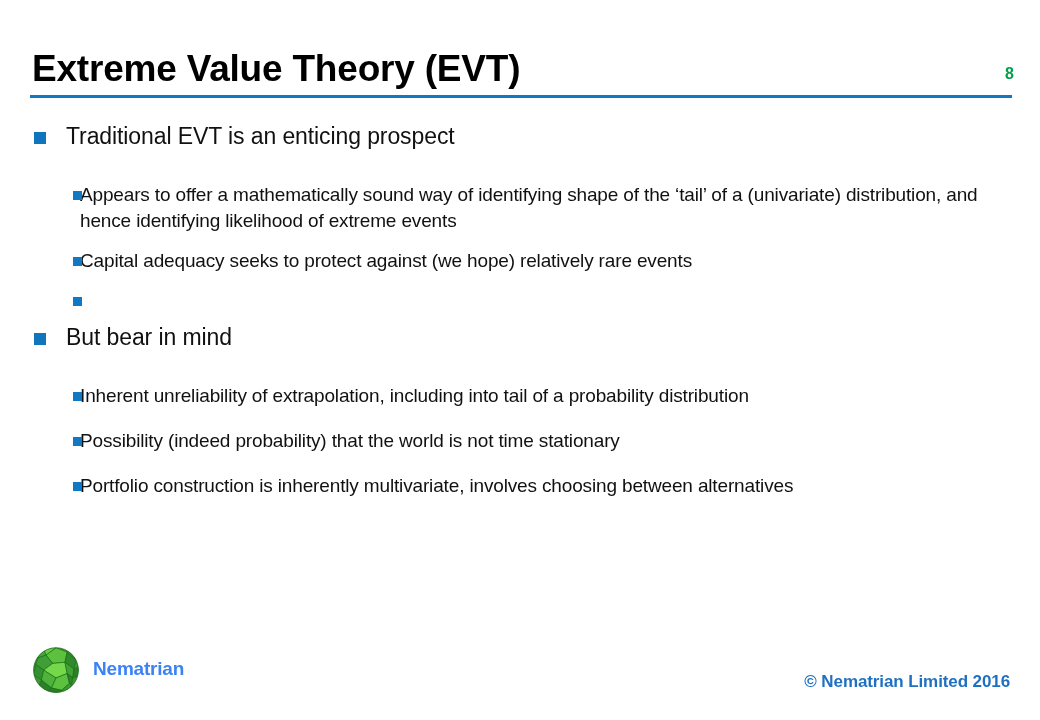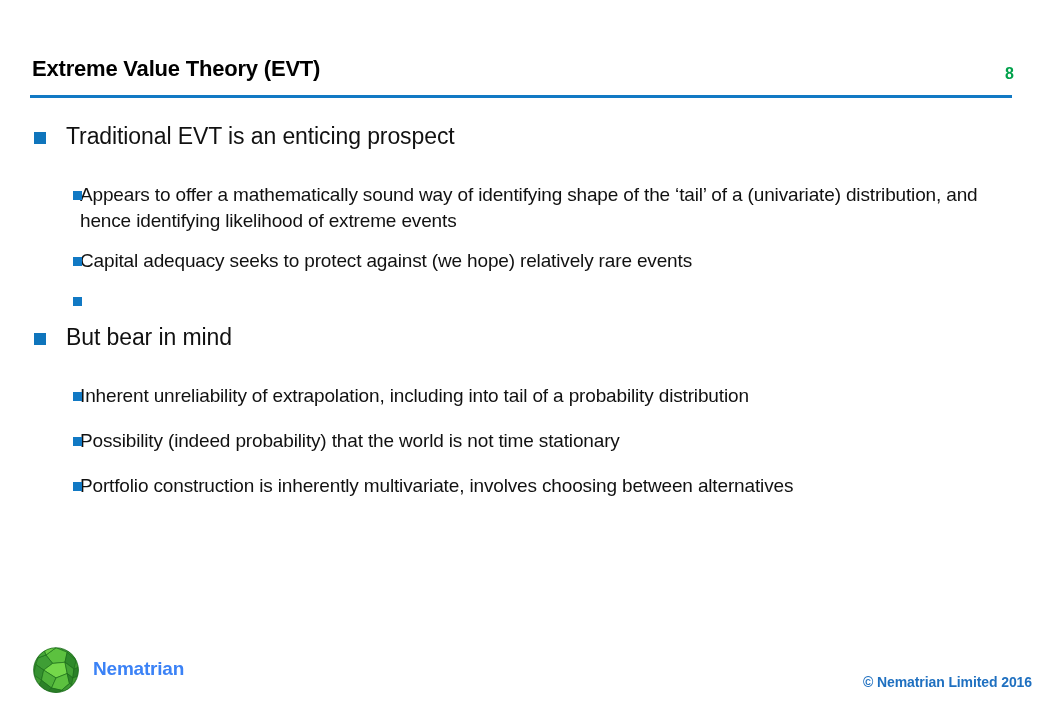--- a/index.html
+++ b/index.html
@@ -22,21 +22,21 @@
     position: absolute;
     left: 0;
     top: 0;
     width: 1040px;
     height: 102px;
   }
   #page-title {
     position: absolute;
     left: 32px;
     top: 52px;
-    font-size: 22px;
+    font-size: 37px;
     font-weight: bold;
     letter-spacing: -0.2px;
     color: #000000;
     white-space: nowrap;
     line-height: 34px;
   }
   #page-number {
     position: absolute;
     right: 26px;
     top: 64px;
@@ -137,23 +137,23 @@
   }
   #brand-wordmark {
     font-size: 19px;
     font-weight: bold;
     color: #3b82f6;
     letter-spacing: -0.2px;
     line-height: 22px;
   }
   #copyright-notice {
     position: absolute;
-    right: 8px;
+    right: 30px;
     bottom: 28px;
-    font-size: 14px;
+    font-size: 17px;
     font-weight: bold;
     color: #1f70c0;
     letter-spacing: -0.1px;
     line-height: 20px;
     white-space: nowrap;
   }
 </style>
 </head>
 <body>
 

